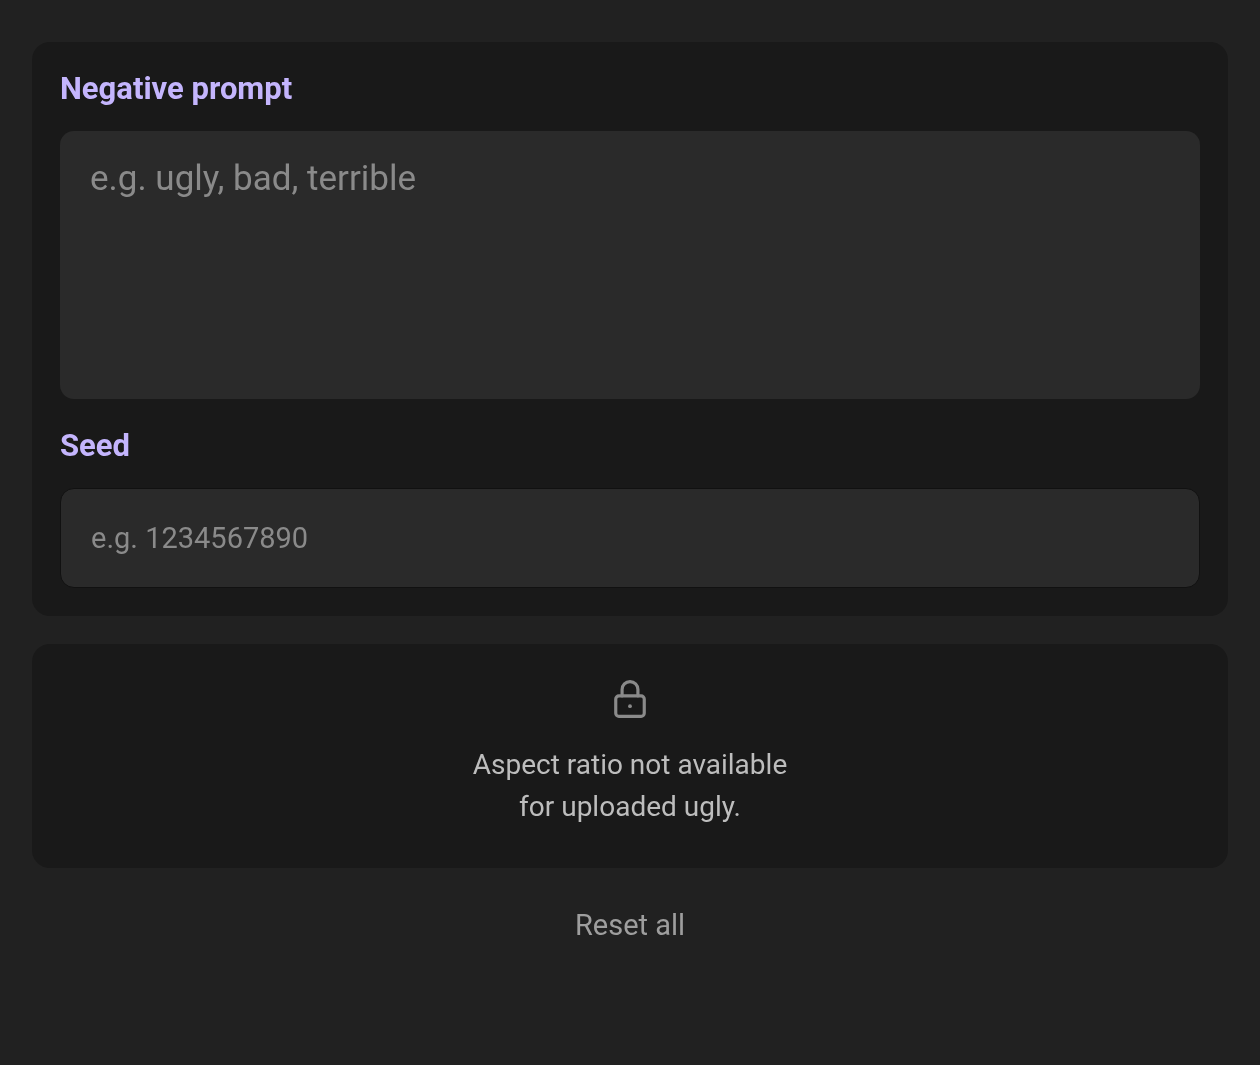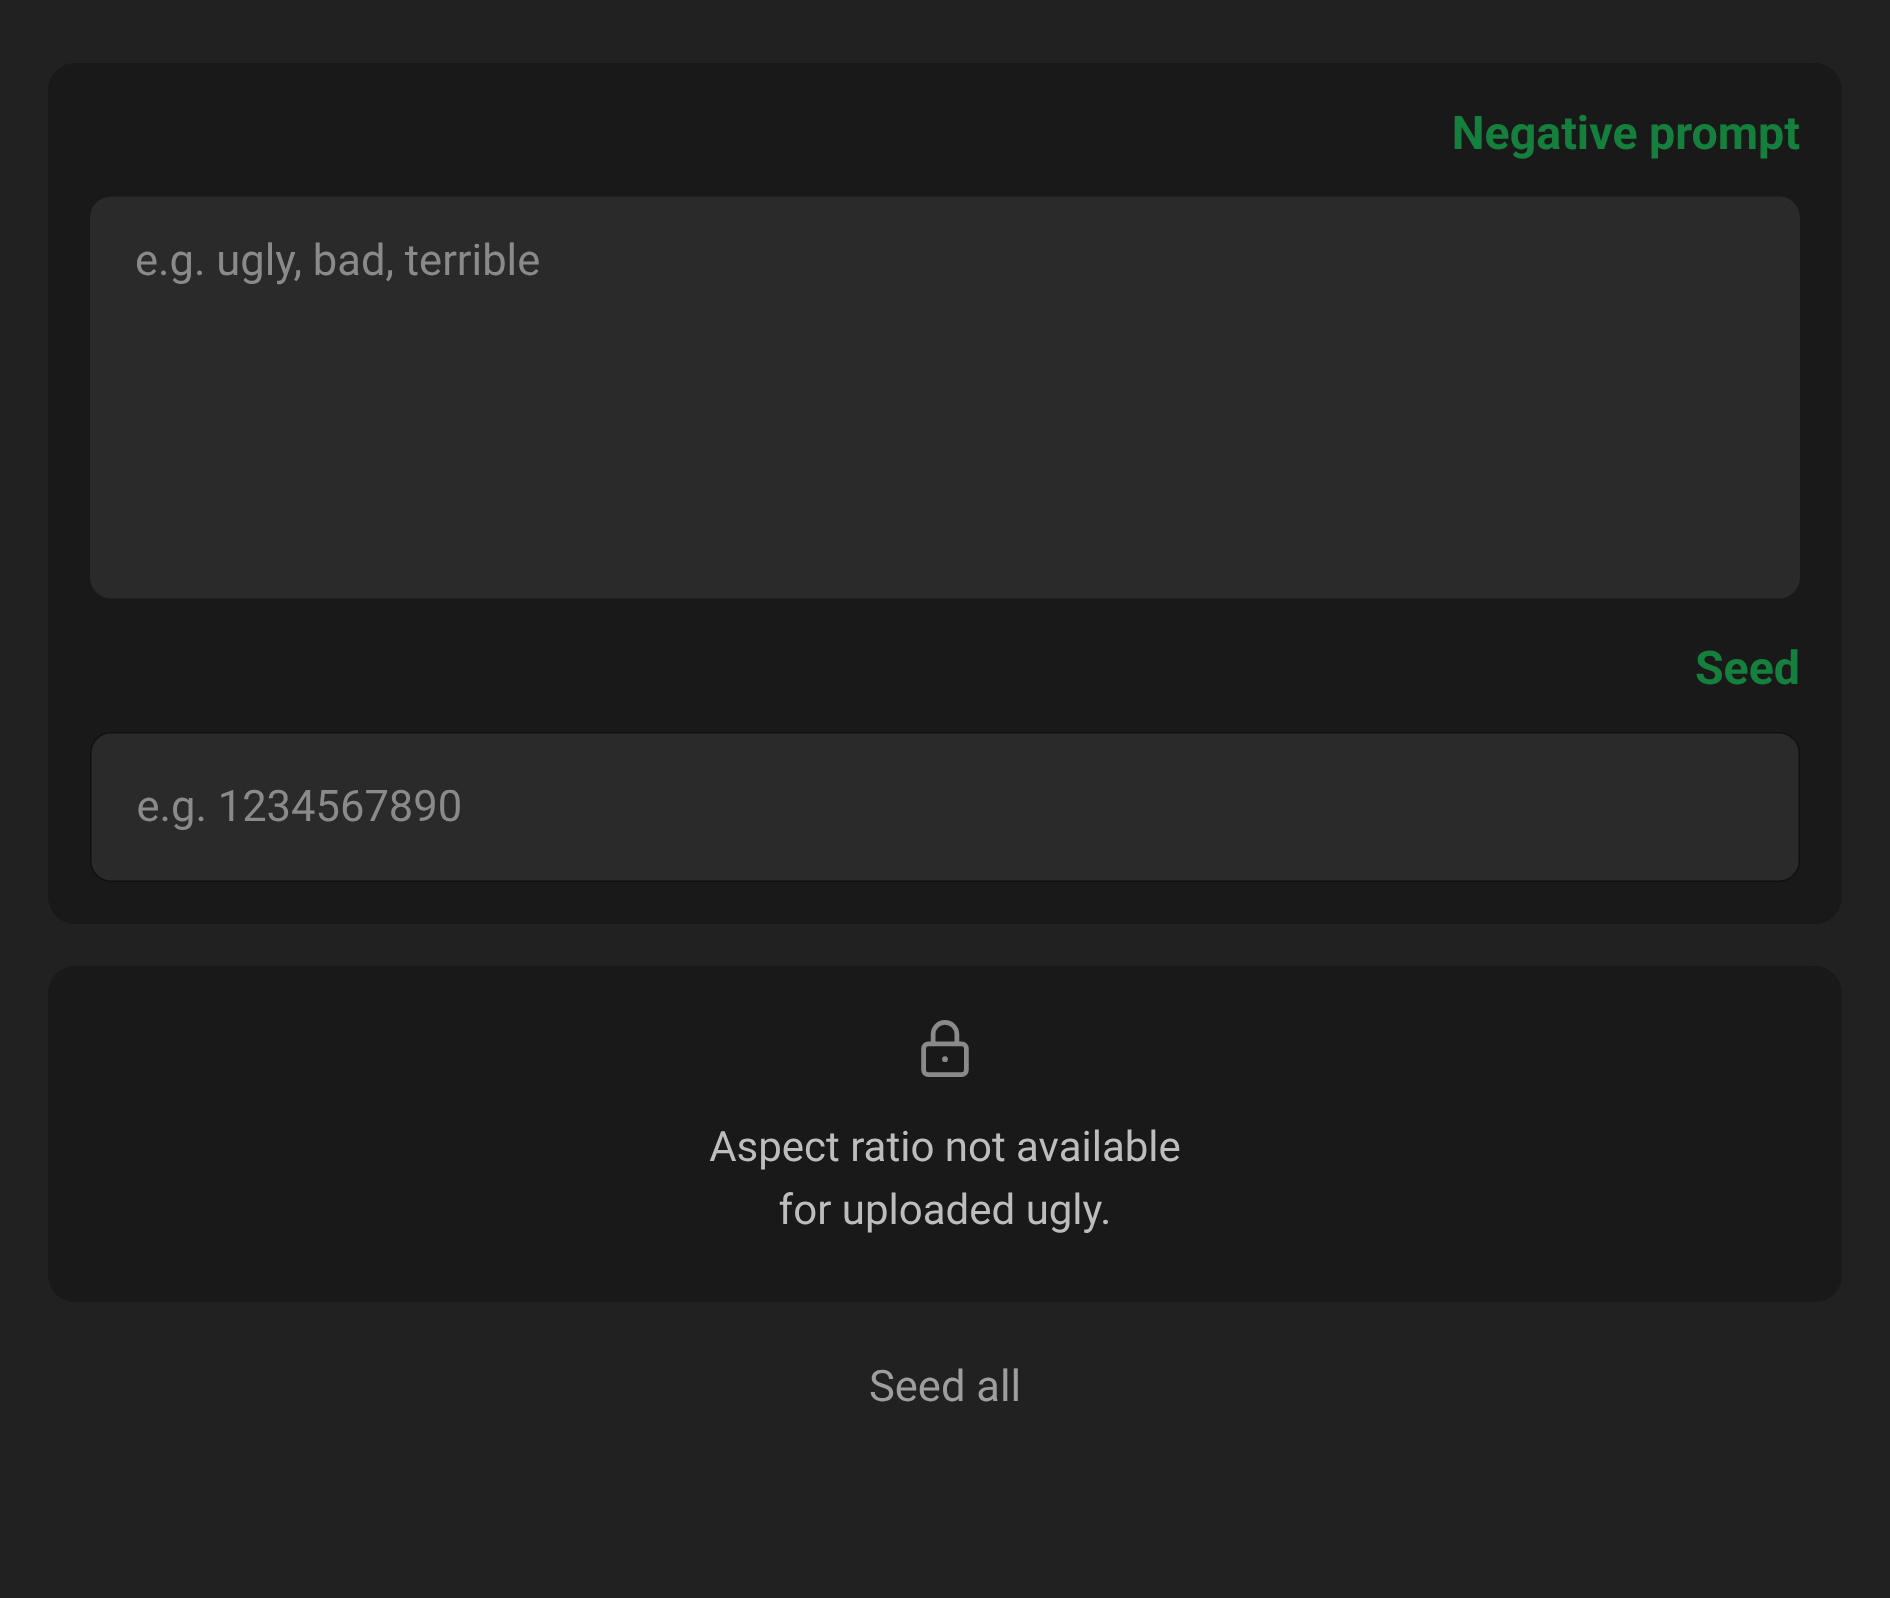--- a/index.html
+++ b/index.html
@@ -17,41 +17,40 @@
     }
     .card {
       background: #191919;
       border-radius: 18px;
       padding: 28px;
       margin-bottom: 28px;
     }
     .section-heading {
       font-size: 31px;
       font-weight: 700;
-      color: #15803d;
+      color: #c4b5fd;
       margin-bottom: 24px;
-      text-align: right;
     }
     .section-heading.seed {
       margin-top: 28px;
     }
     .textarea-wrap {
       background: #2a2a2a;
       border-radius: 14px;
       padding: 0;
     }
     textarea.neg-prompt {
       width: 100%;
       min-height: 264px;
       background: transparent;
       border: none;
       outline: none;
       resize: none;
       color: #e8e8e8;
-      font-size: 29px;
+      font-size: 35px;
       font-family: inherit;
       padding: 24px 30px;
       line-height: 1.35;
     }
     textarea.neg-prompt::placeholder {
       color: #8a8a8a;
     }
     .seed-input-wrap {
       background: #2a2a2a;
       border: 1px solid #111;
@@ -131,14 +130,14 @@
       <circle cx="12" cy="17.5" r="1.2" fill="currentColor" stroke="none"></circle>
     </svg>
   </span>
   <div class="locked-text">
     <div>Aspect ratio not available</div>
     <div>for uploaded ugly.</div>
   </div>
 </div>
 
 <div class="reset-row">
-  <button class="reset-btn">Seed all</button>
+  <button class="reset-btn">Reset all</button>
 </div>
 
 </body></html>

